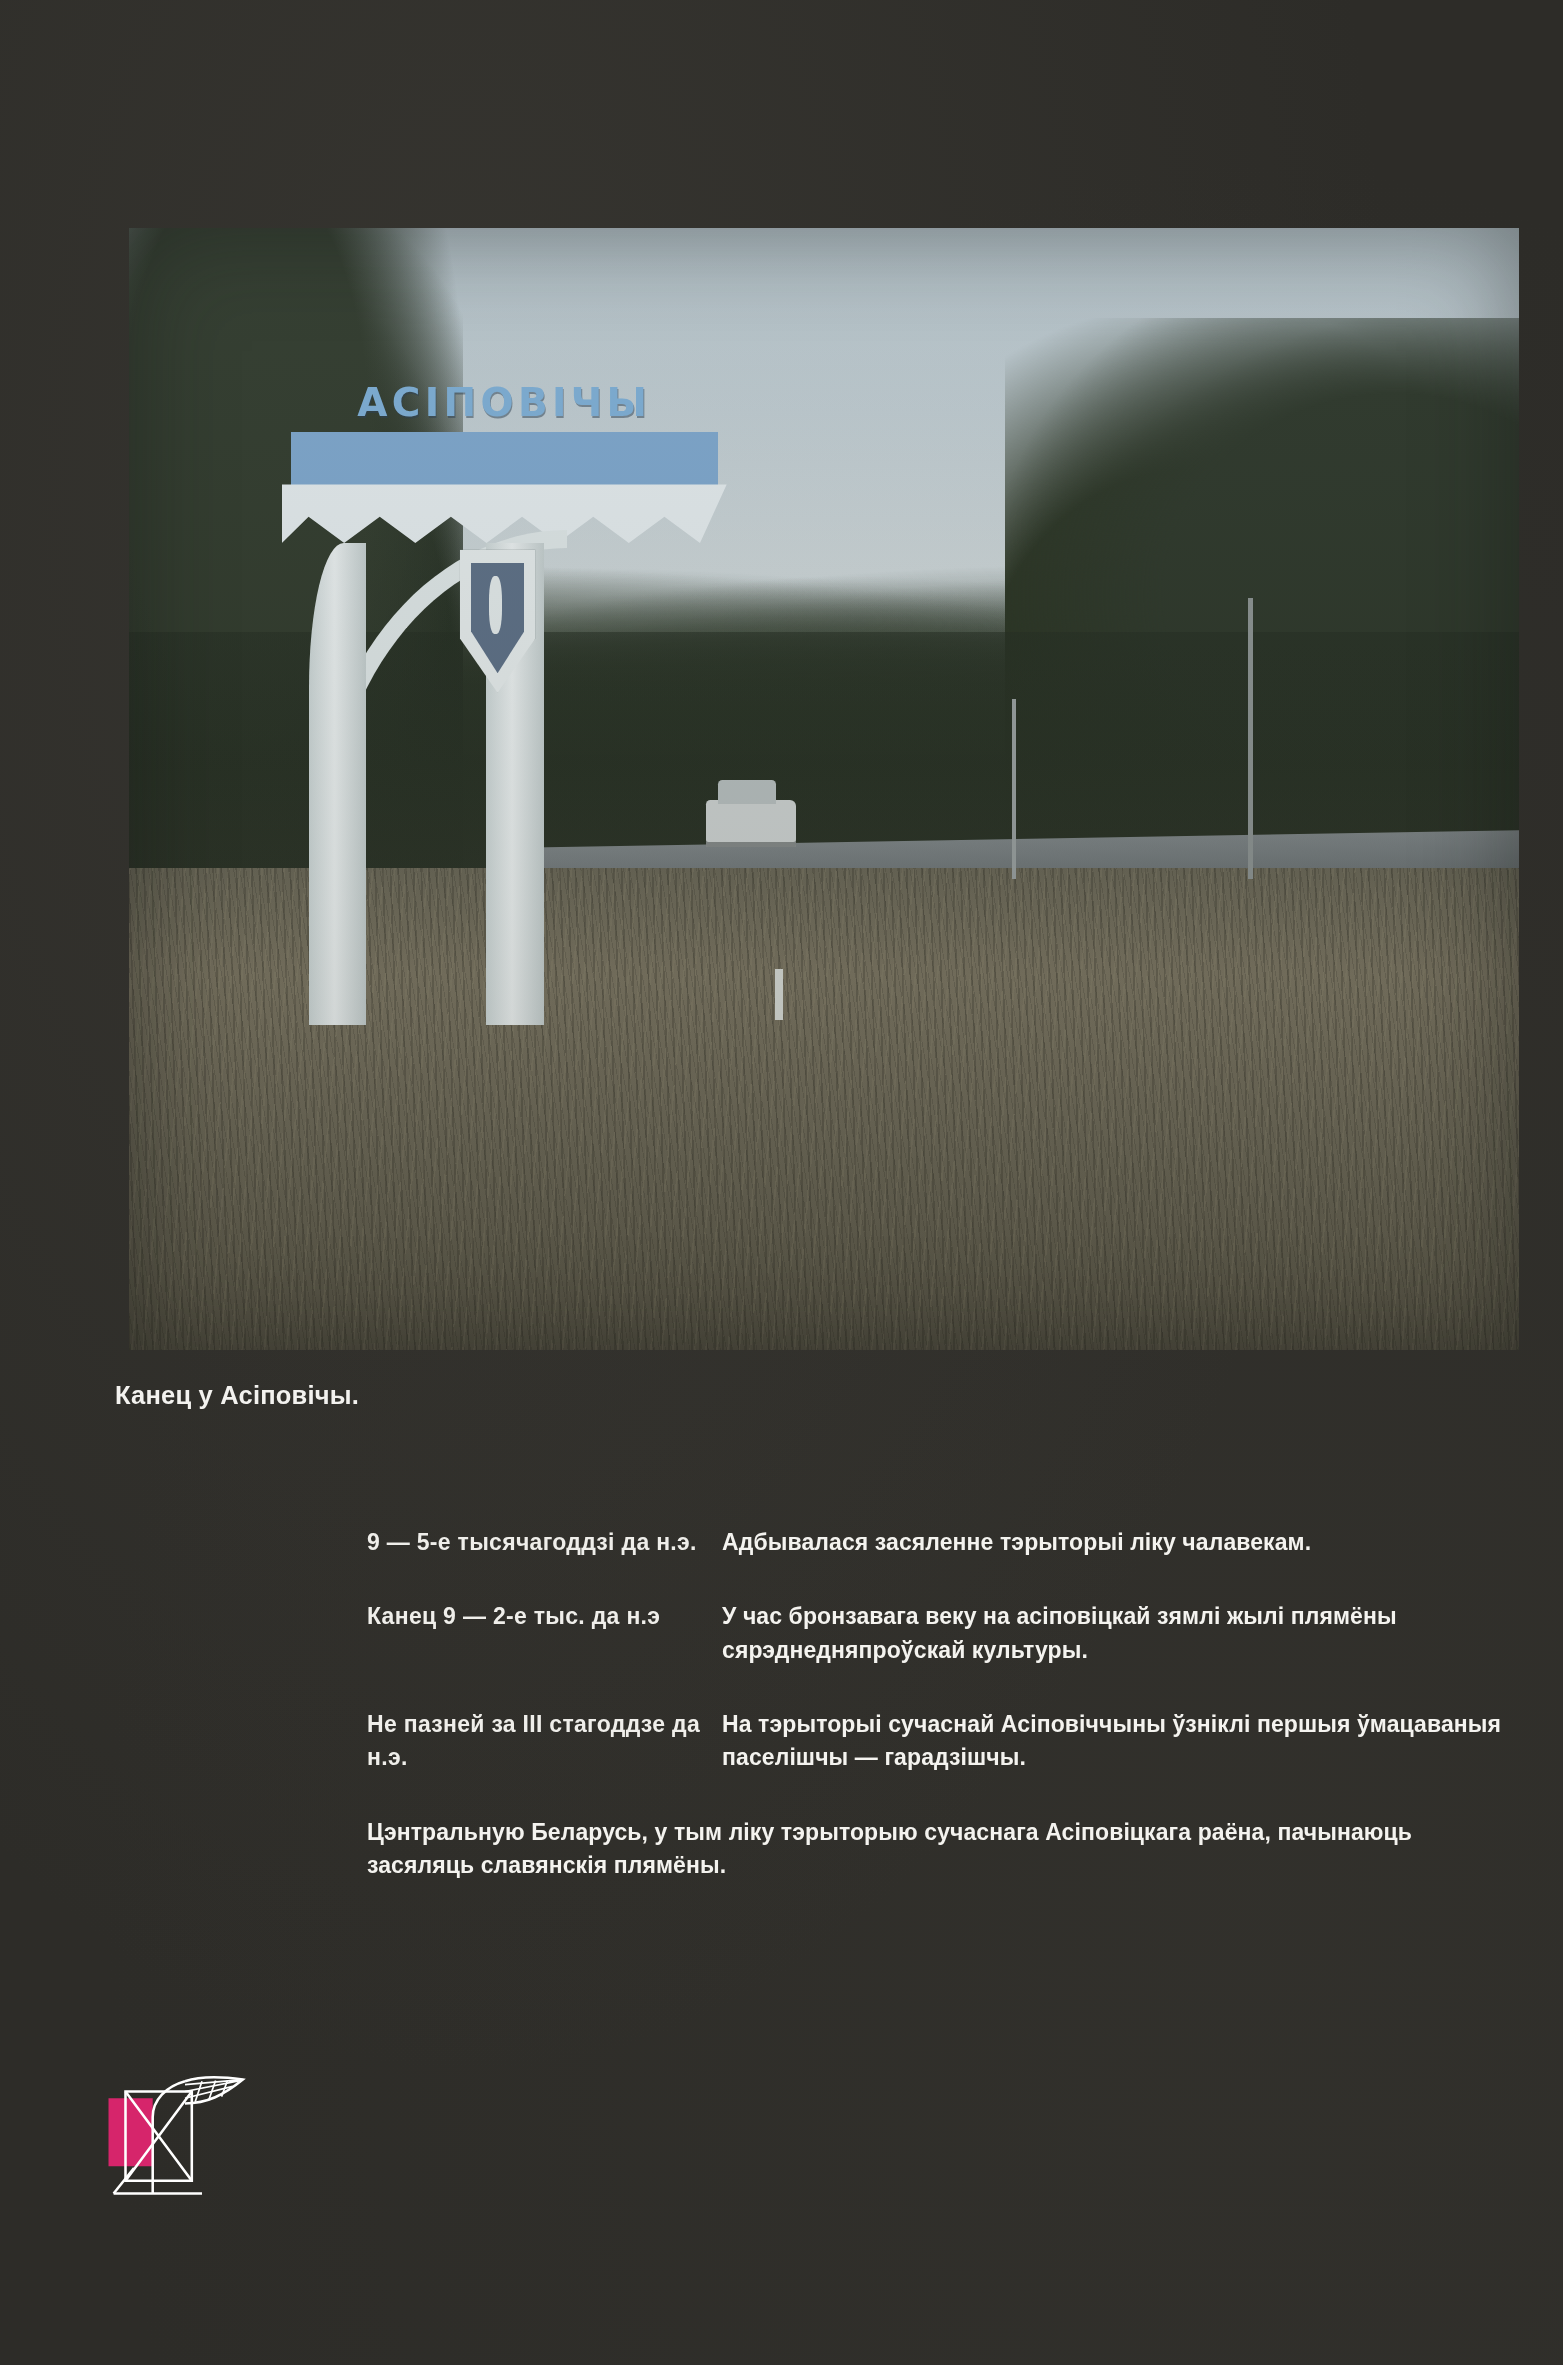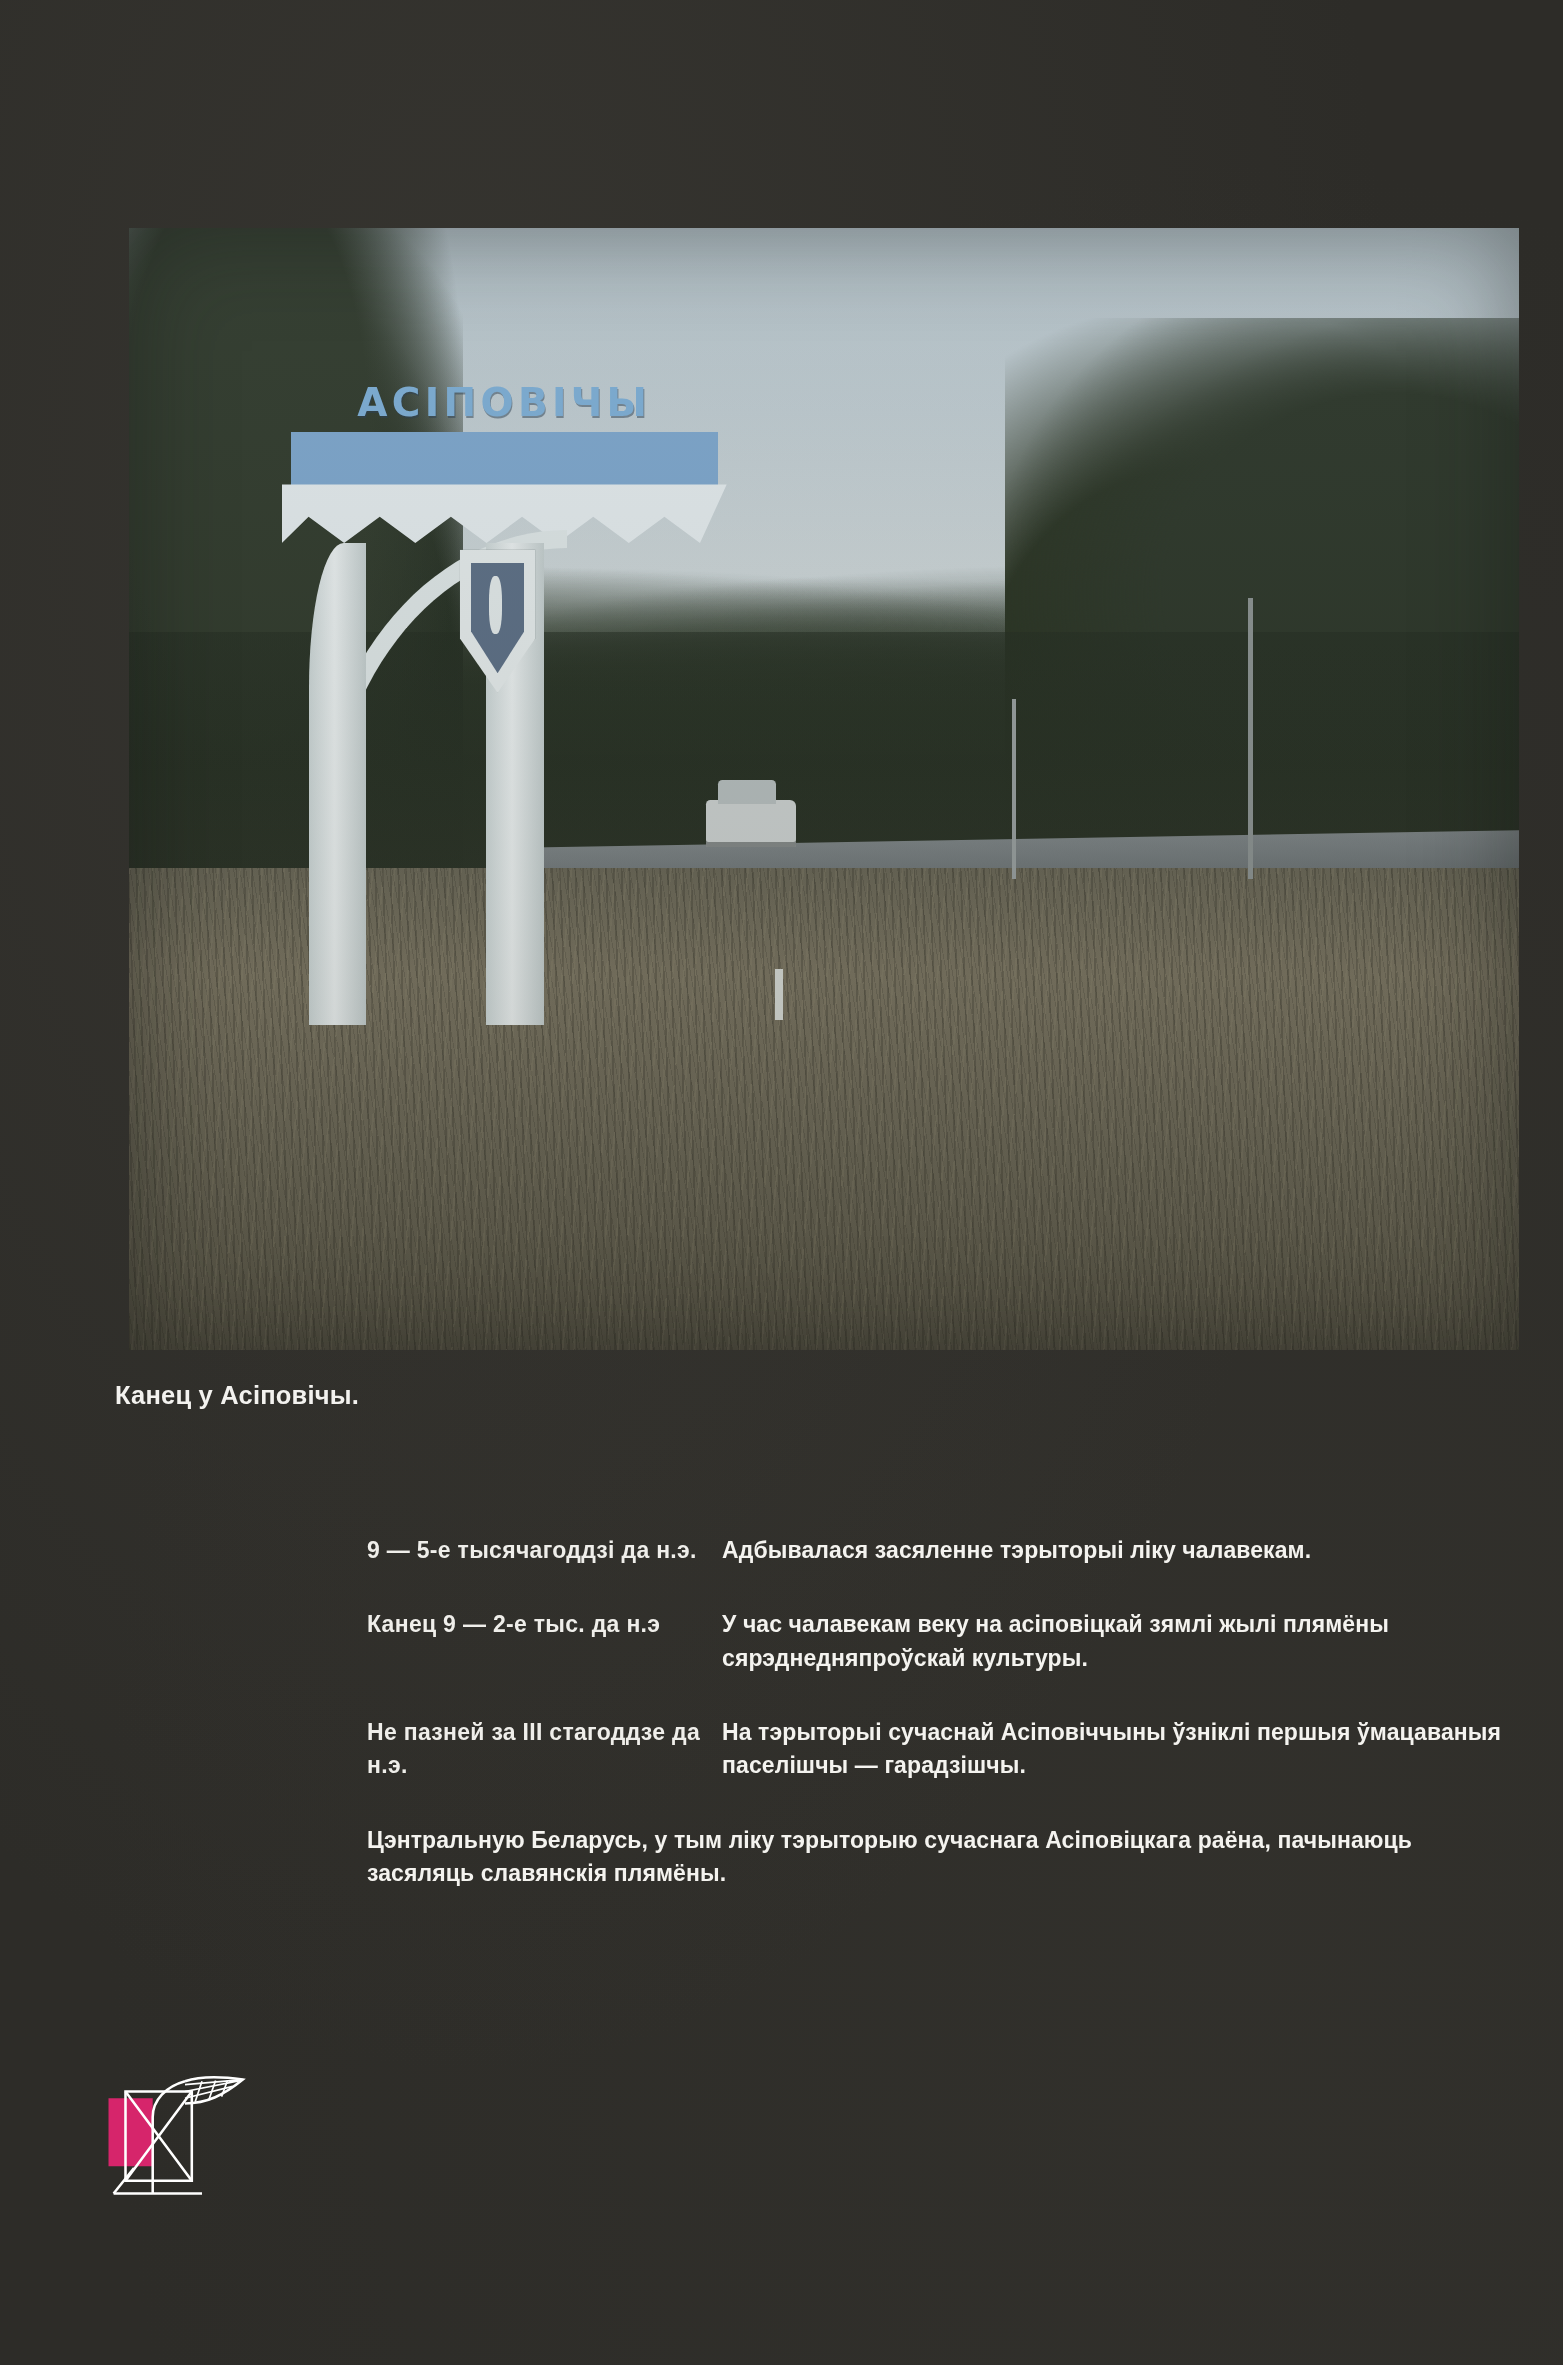--- a/index.html
+++ b/index.html
@@ -235,21 +235,20 @@
   
   .chrono {
     position: absolute;
     left: 367px;
     top: 1526px;
     width: 1156px;
   }
   .chrono-row {
     display: flex;
     margin-bottom: 41px;
-    margin-top: 8px;
   }
   .chrono-date {
     width: 355px;
     flex: 0 0 355px;
     font-size: 23px;
     line-height: 1.42;
     font-weight: 700;
     color: #efeeea;
     letter-spacing: 0.3px;
     padding-right: 17px;
@@ -315,21 +314,21 @@
 
   <div class="chrono">
 
     <div class="chrono-row">
       <div class="chrono-date">9 — 5-е тысячагоддзі да н.э.</div>
       <div class="chrono-text">Адбывалася засяленне тэрыторыі ліку чалавекам.</div>
     </div>
 
     <div class="chrono-row">
       <div class="chrono-date">Канец 9 — 2-е тыс. да н.э</div>
-      <div class="chrono-text">У час чалавекам веку на асіповіцкай зямлі жылі плямёны сярэднедняпроўскай культуры.</div>
+      <div class="chrono-text">У час бронзавага веку на асіповіцкай зямлі жылі плямёны сярэднедняпроўскай культуры.</div>
     </div>
 
     <div class="chrono-row">
       <div class="chrono-date">Не пазней за III стагоддзе да н.э.</div>
       <div class="chrono-text">На тэрыторыі сучаснай Асіповіччыны ўзніклі першыя ўмацаваныя паселішчы — гарадзішчы.</div>
     </div>
 
     <div class="chrono-row">
       <div class="chrono-text">Цэнтральную Беларусь, у тым ліку тэрыторыю сучаснага Асіповіцкага раёна, пачынаюць засяляць славянскія плямёны.</div>
     </div>

